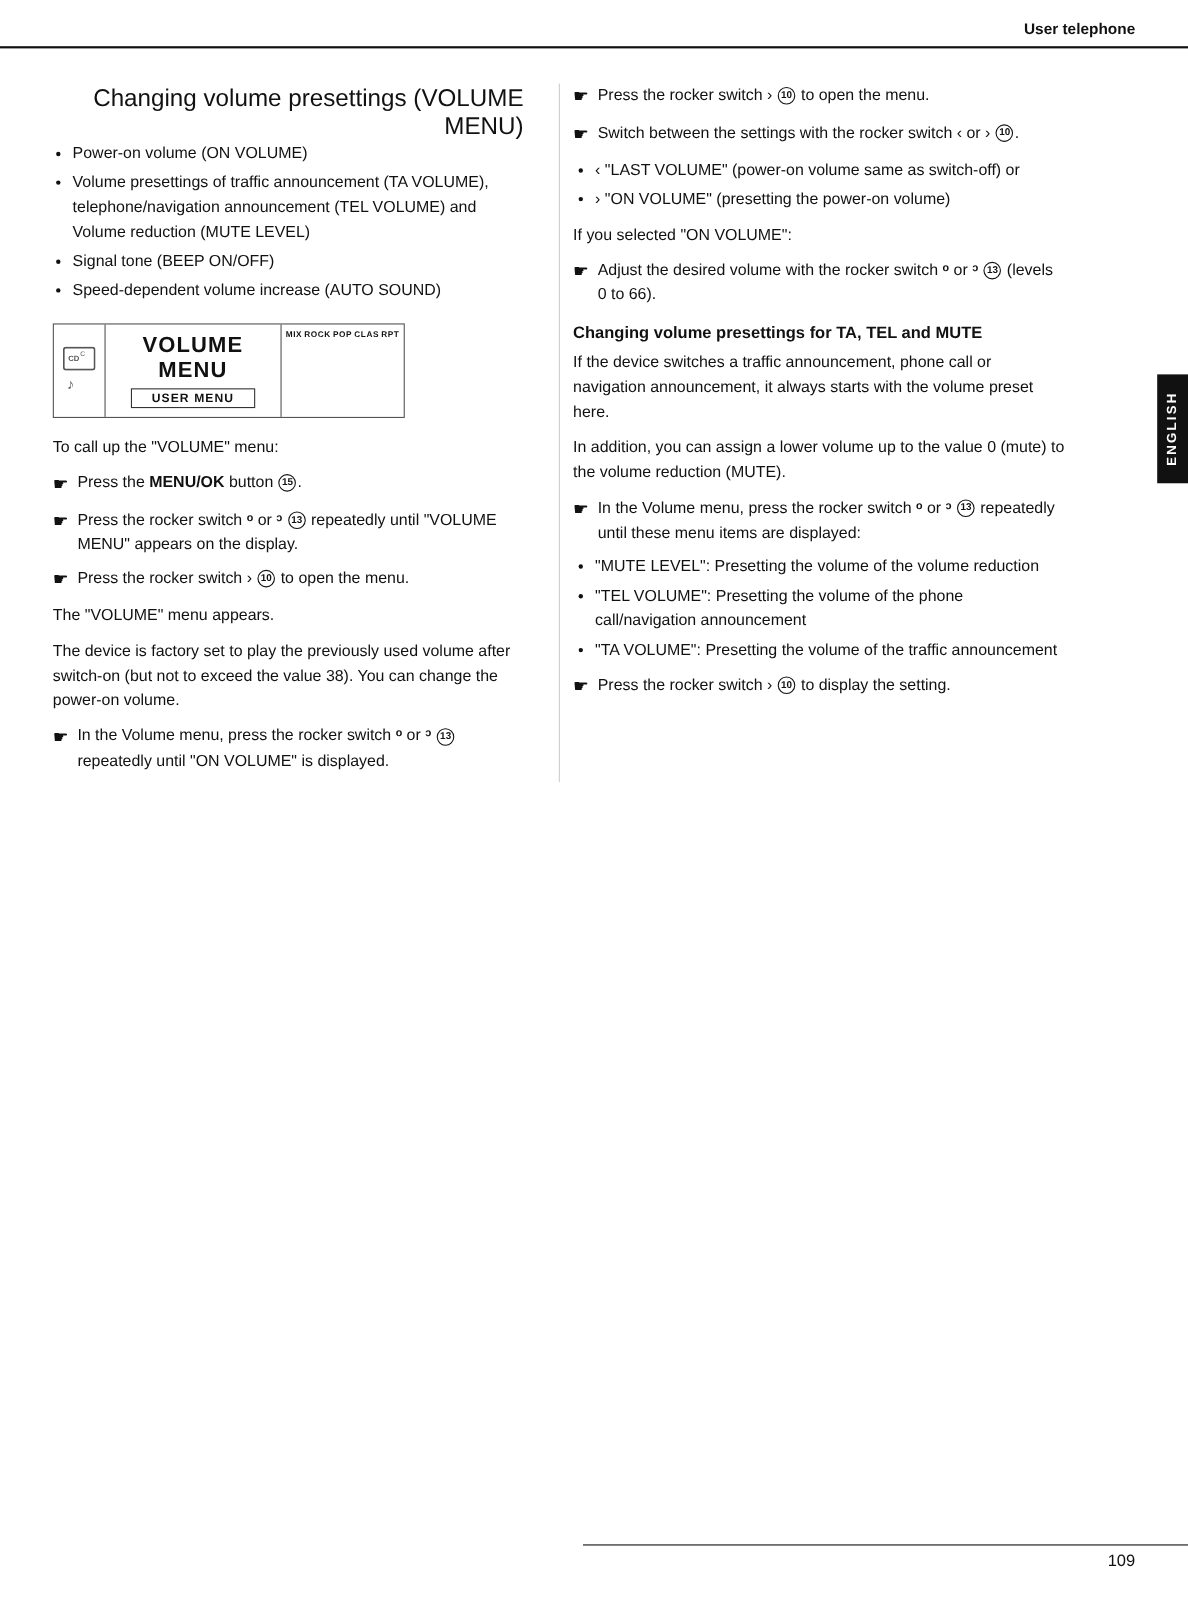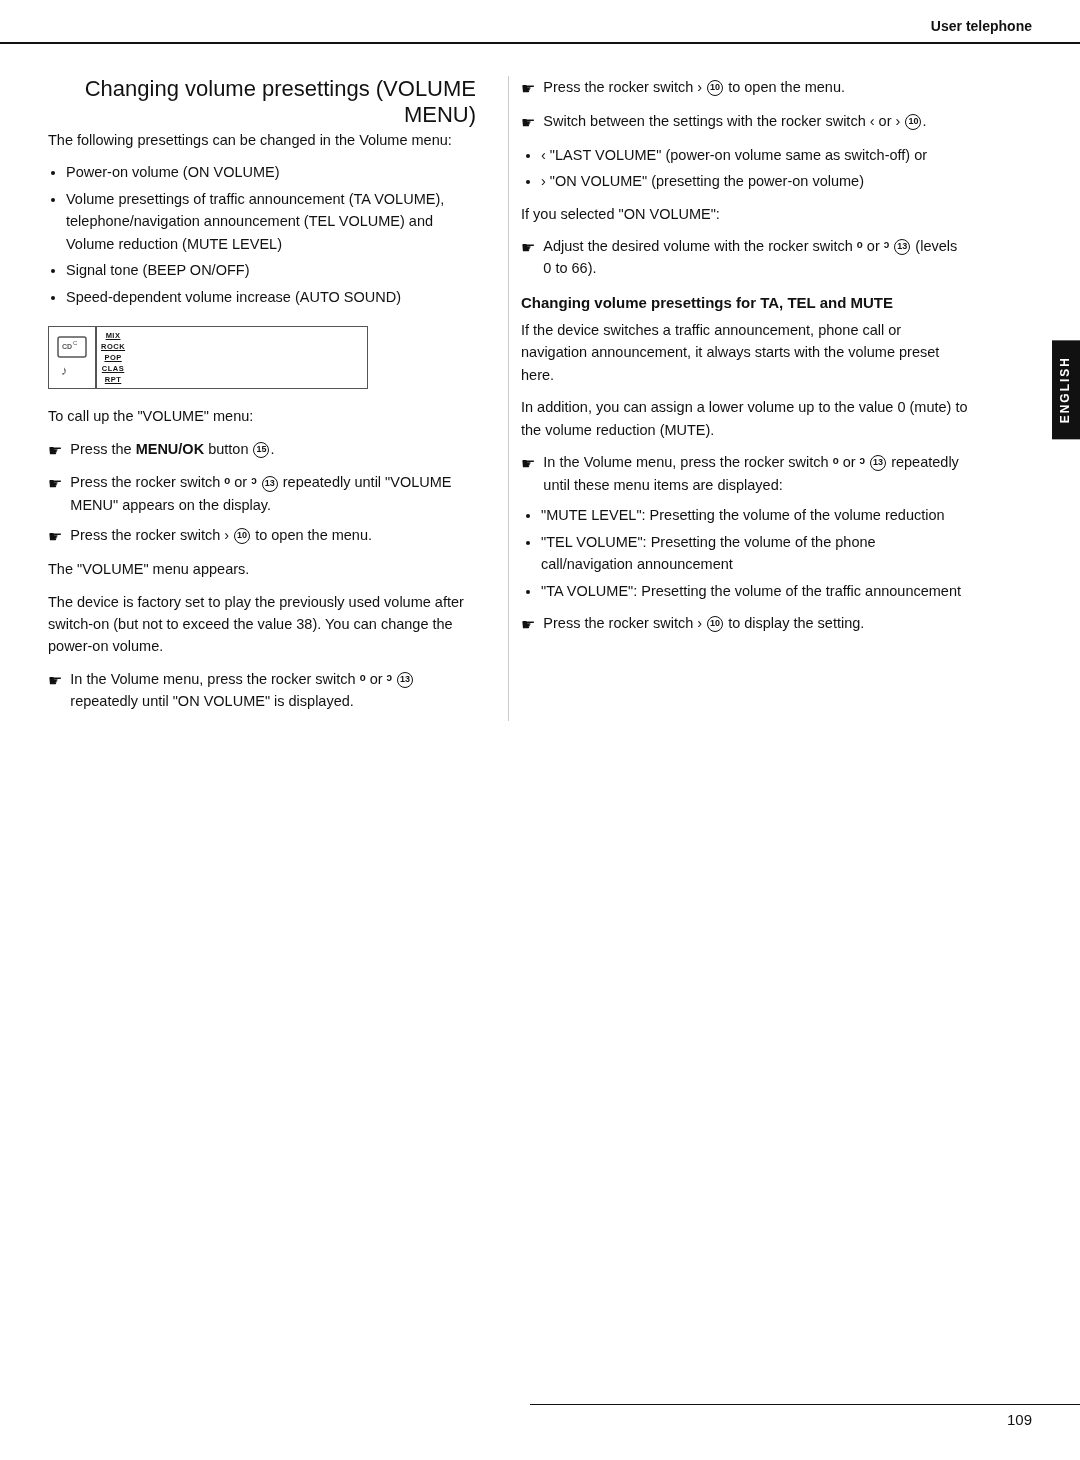--- a/index.html
+++ b/index.html
@@ -116,31 +116,30 @@
     .user-menu-label {
       font-size: 11px;
       font-weight: bold;
       letter-spacing: 1px;
       border: 1px solid #333;
       padding: 2px 18px;
       margin-top: 4px;
     }
     .volume-menu-right {
       display: flex;
-      flex-direction: column;
+      flex-direction: row;
       justify-content: space-between;
       padding: 4px 4px;
       border-left: 1px solid #555;
       font-size: 8px;
       font-weight: bold;
       color: #111;
       text-align: center;
       gap: 2px;
       min-width: 28px;
-      text-decoration: underline;
     }
     .right-label {
       font-size: 7.5px;
       font-weight: bold;
       letter-spacing: 0.5px;
     }
     
     .arrow-item {
       display: flex;
       gap: 8px;
@@ -208,40 +207,43 @@
   </div>
 
   <div class="side-tab">ENGLISH</div>
 
   <div class="content">
 
     <div class="left-col">
 
       <h1>Changing volume presettings (VOLUME MENU)</h1>
 
-      <p>The following presettings can be changed in the Volume menu:</p>
 
       <ul>
         <li>Power-on volume (ON VOLUME)</li>
         <li>Volume presettings of traffic announcement (TA VOLUME), telephone/navigation announcement (TEL VOLUME) and Volume reduction (MUTE LEVEL)</li>
         <li>Signal tone (BEEP ON/OFF)</li>
         <li>Speed-dependent volume increase (AUTO SOUND)</li>
       </ul>
 
       <div class="volume-menu-box">
         <div class="volume-menu-left">
           <svg width="30" height="22" viewBox="0 0 30 22">
             <rect x="1" y="1" width="28" height="20" rx="2" fill="none" stroke="#555" stroke-width="1.5"></rect>
             <text x="5" y="13" font-size="7" font-weight="bold" fill="#555">CD</text>
             <text x="16" y="9" font-size="6" fill="#555">C</text>
           </svg>
           <svg width="26" height="18" viewBox="0 0 26 18">
             <text x="2" y="13" font-size="13" fill="#555">♪</text>
           </svg>
         </div>
+        <div class="volume-menu-center">
+          <div class="volume-menu-title">VOLUME MENU</div>
+          <div class="user-menu-label">USER MENU</div>
+        </div>
         <div class="volume-menu-right">
           <span class="right-label">MIX</span>
           <span class="right-label">ROCK</span>
           <span class="right-label">POP</span>
           <span class="right-label">CLAS</span>
           <span class="right-label">RPT</span>
         </div>
       </div>
 
       <p>To call up the "VOLUME" menu:</p>

